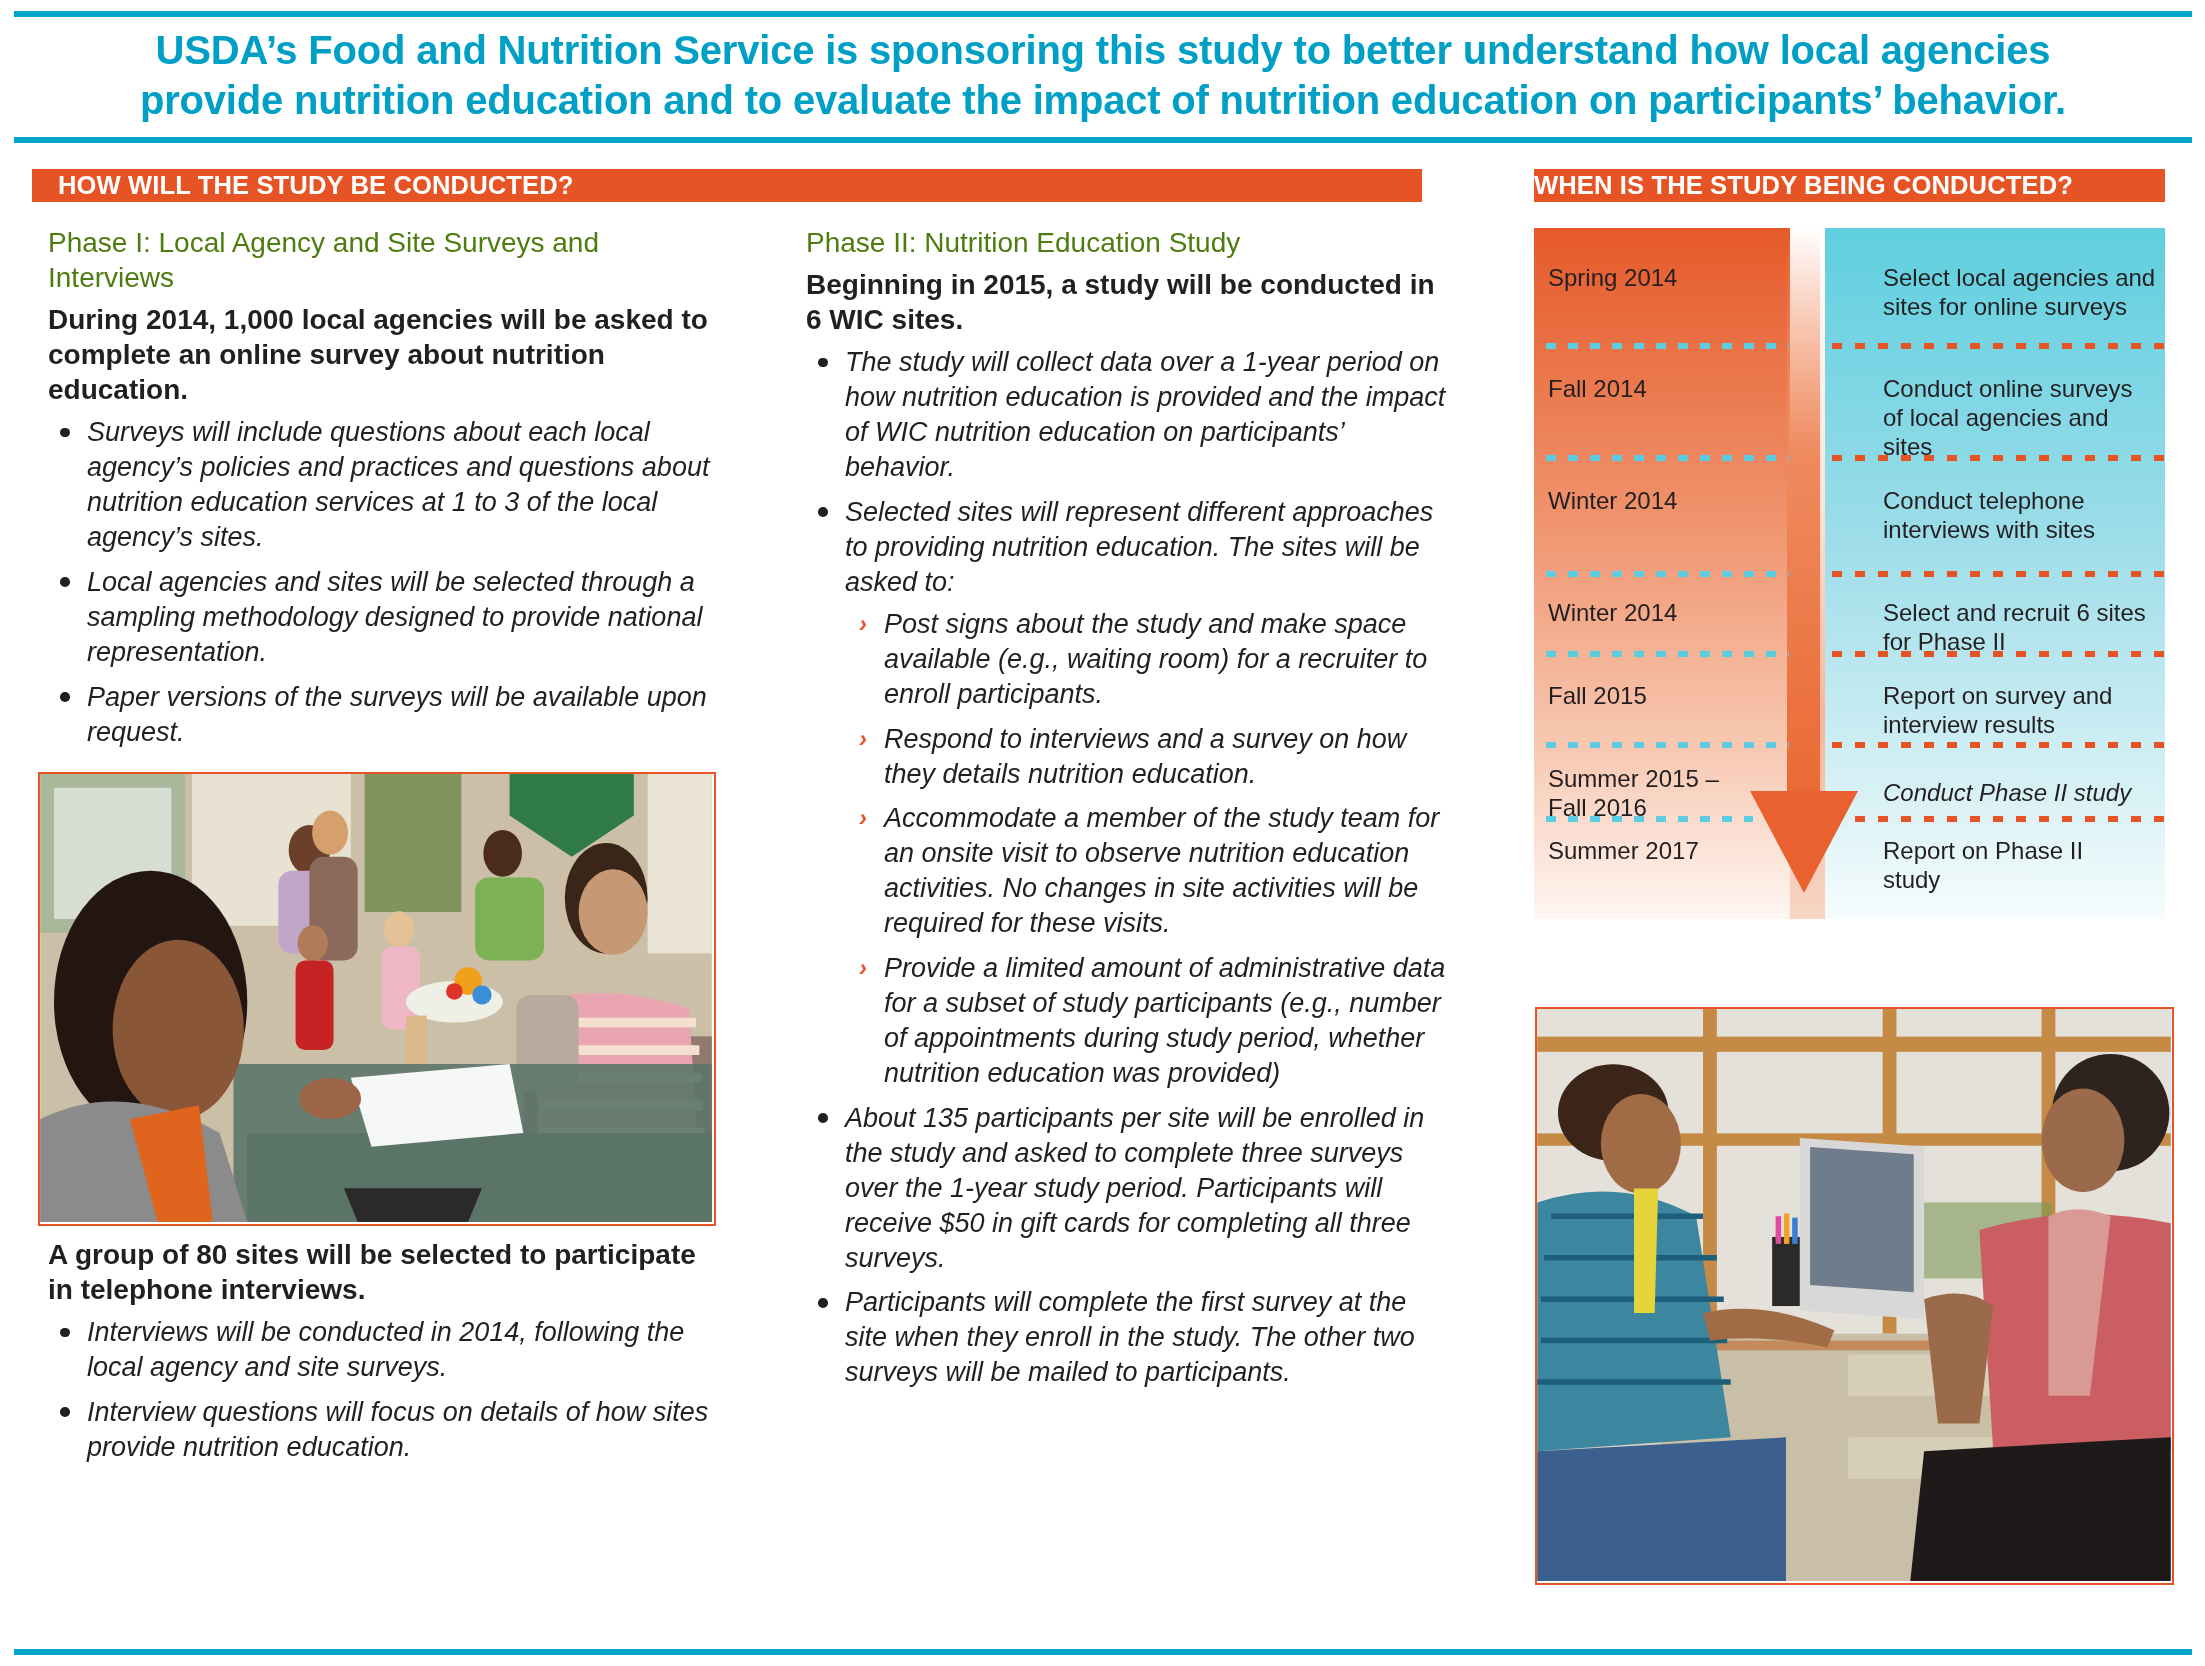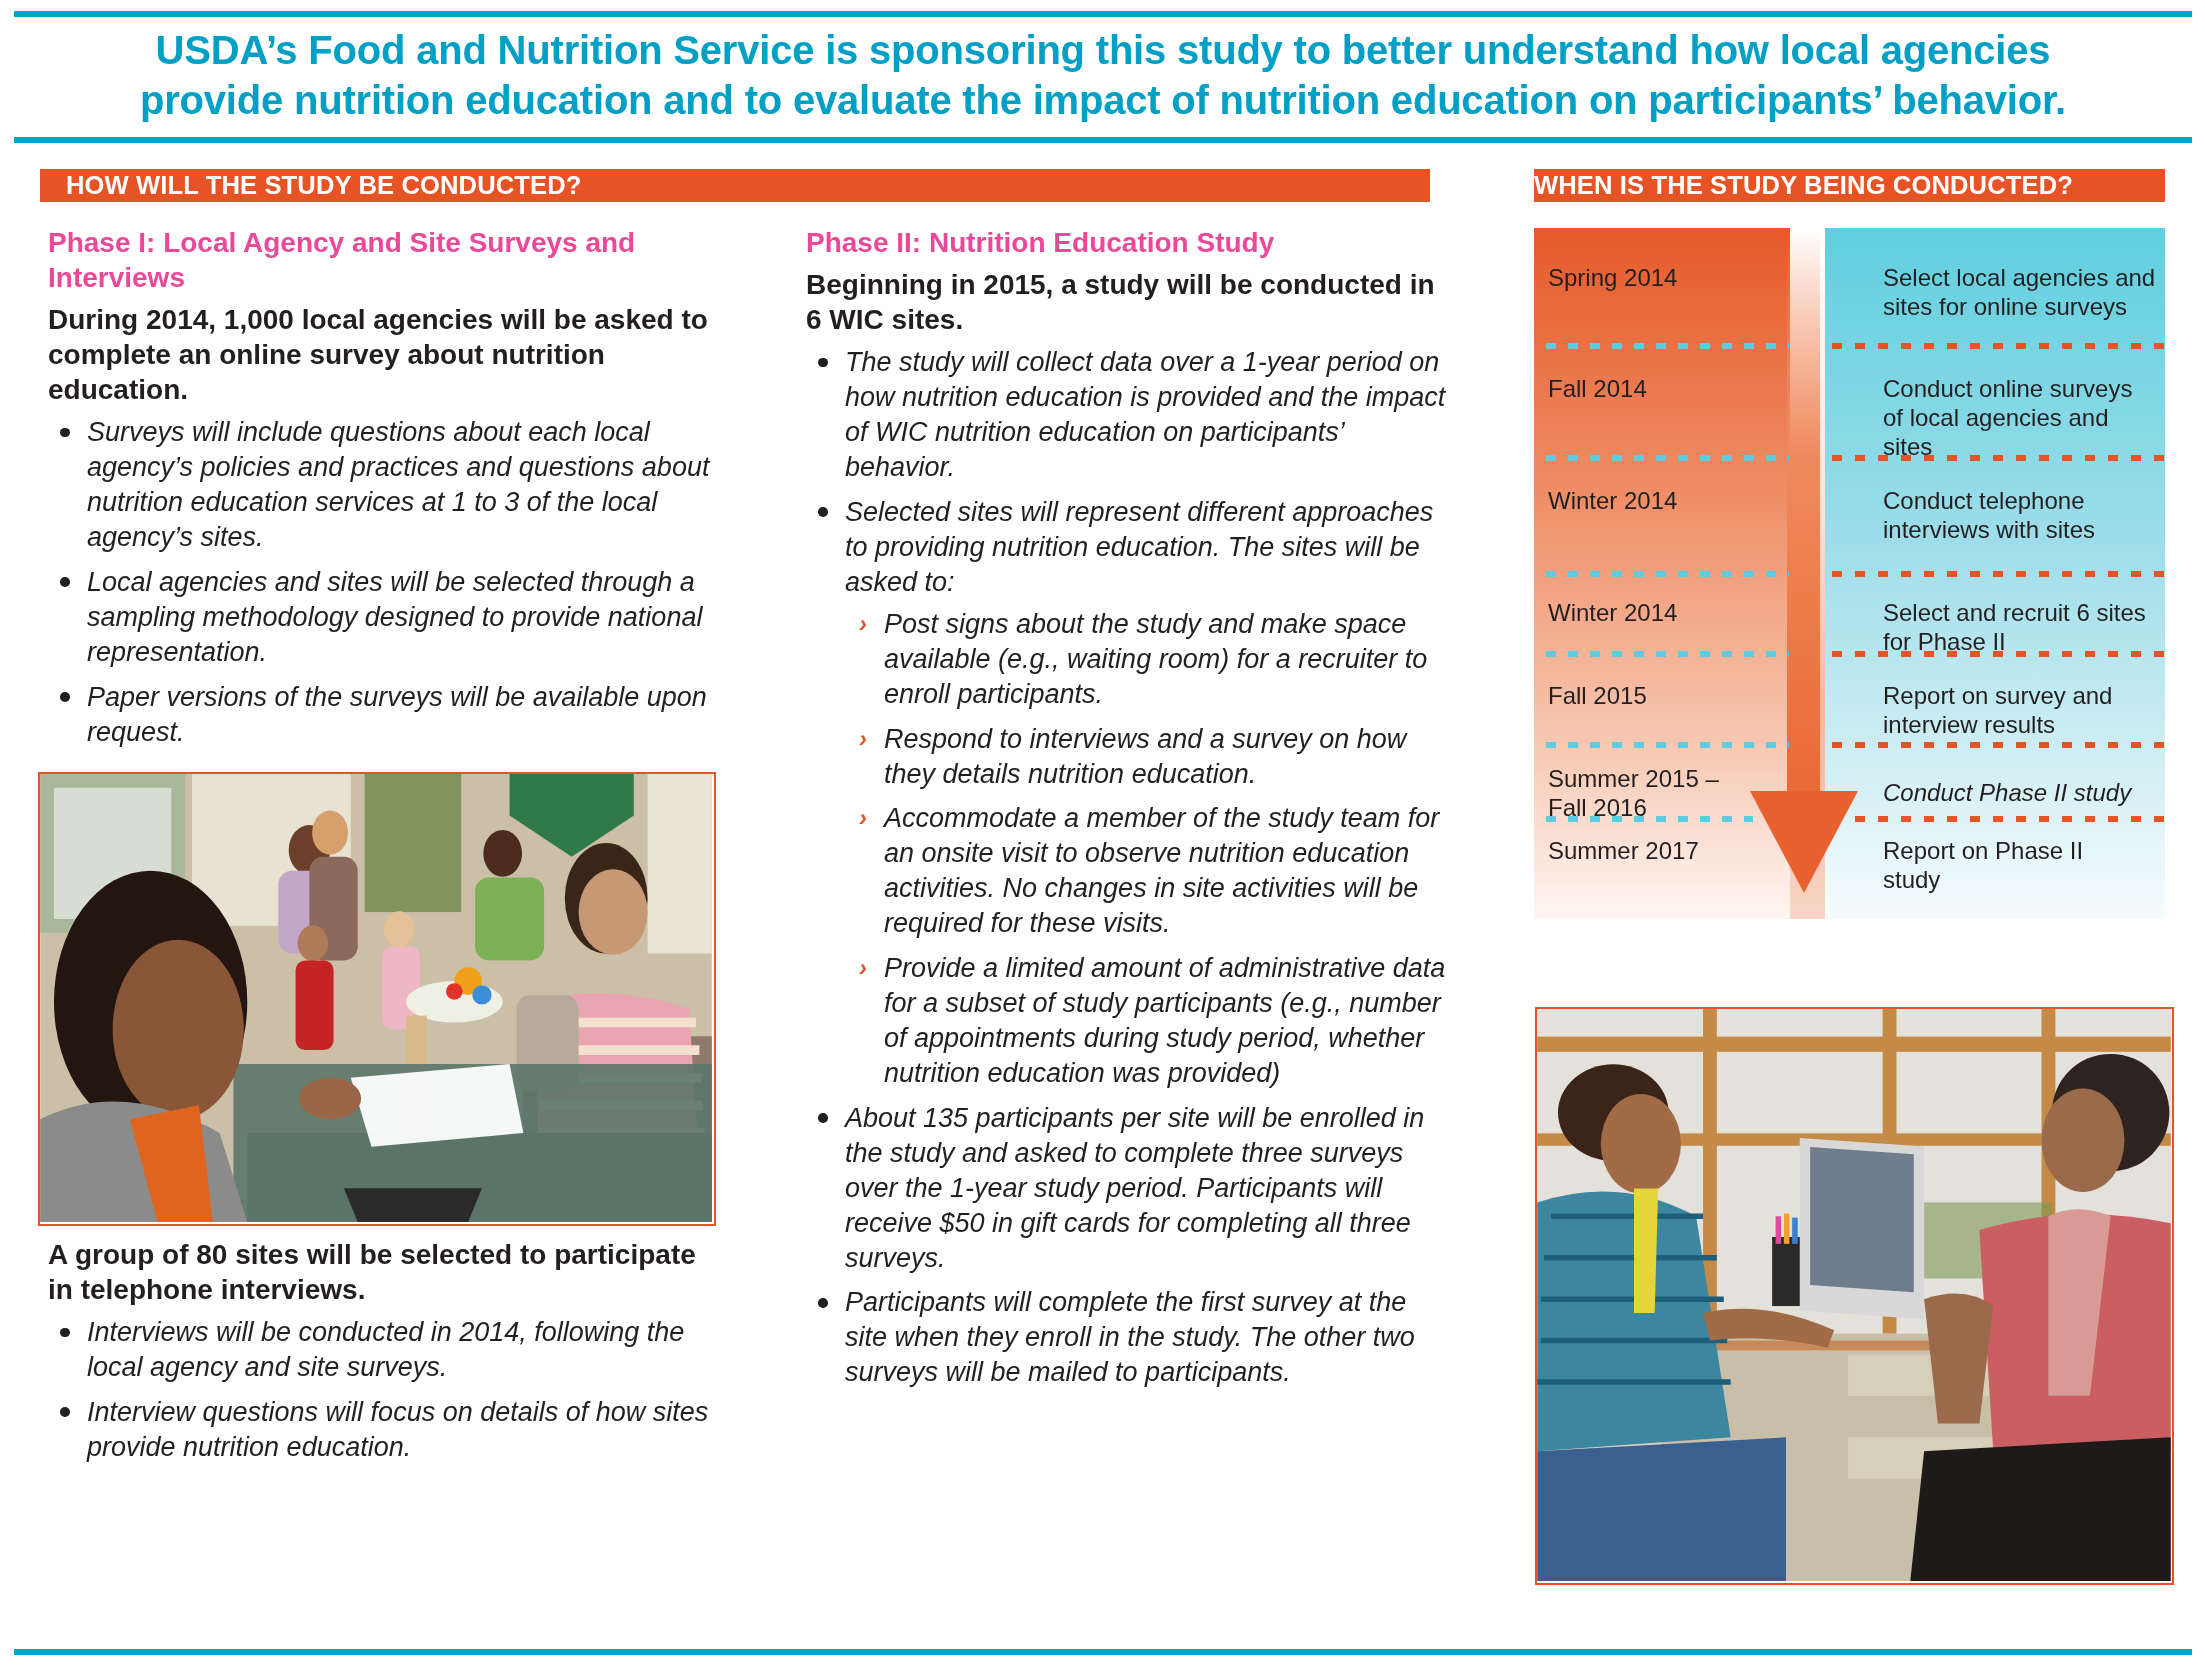--- a/index.html
+++ b/index.html
@@ -10,28 +10,28 @@
   .rule.top { top: 11px; }
   .rule.mid { top: 137px; }
   .rule.bottom { top: 1649px; width: 2178px; }
 
   .headline { position: absolute; left: 14px; width: 2178px; top: 25px; text-align: center;
               color: #00a0c6; font-weight: bold; font-size: 40px; line-height: 50px; letter-spacing: -0.2px; }
 
   .section-bar { position: absolute; top: 169px; height: 33px; background: #e65325;
                  color: #ffffff; font-weight: bold; font-size: 25.6px; line-height: 33px;
                  letter-spacing: 0.1px; white-space: nowrap; overflow: hidden; }
-  .section-bar.how { left: 40px; width: 1390px; padding-left: 26px; box-sizing: border-box; }
+  .section-bar.how { left: 32px; width: 1390px; padding-left: 26px; box-sizing: border-box; }
   .section-bar.when { left: 1534px; width: 631px; padding-left: 0; box-sizing: border-box; }
 
   .col { position: absolute; }
   .col.left { left: 48px; top: 225px; width: 663px; }
   .col.mid { left: 806px; top: 225px; width: 649px; }
 
-  .phase-title { color: #ec4899; font-weight: bold; font-size: 28px; line-height: 35px; margin: 0 0 7px 0; }
+  .phase-title { color: #4d7c0f; font-weight: normal; font-size: 28px; line-height: 35px; margin: 0 0 7px 0; }
   .lead { font-weight: bold; font-size: 28px; line-height: 35px; margin: 0 0 8.3px 0; color: #231f20; }
 
   ul.bullets { list-style: none; margin: 0; padding: 0; font-style: italic; }
   ul.bullets > li { position: relative; padding-left: 39px; font-size: 27px; line-height: 35px;
                     color: #231f20; margin-bottom: 9.7px; }
   ul.bullets > li .dot { position: absolute; left: 12.4px; top: 12.4px; width: 9.7px; height: 9.7px;
                          border-radius: 50%; background: #231f20; }
   ul.sub { list-style: none; margin: 7px 0 0 0; padding: 0; }
   ul.sub > li { position: relative; padding-left: 39px; font-size: 27px; line-height: 35px; margin-bottom: 9.7px; }
   ul.sub > li .chev { position: absolute; left: 14px; top: 0; color: #e65325; font-weight: bold; font-size: 23.5px; }

